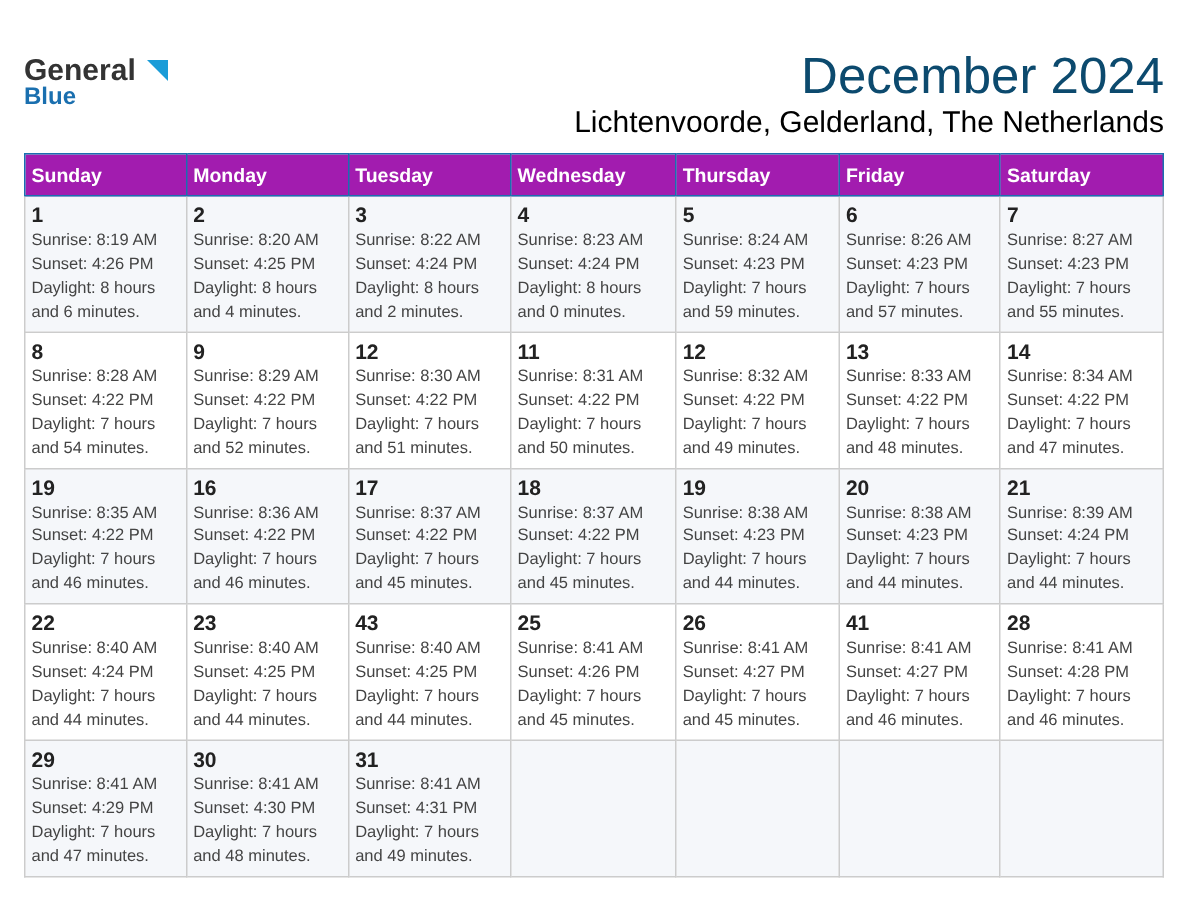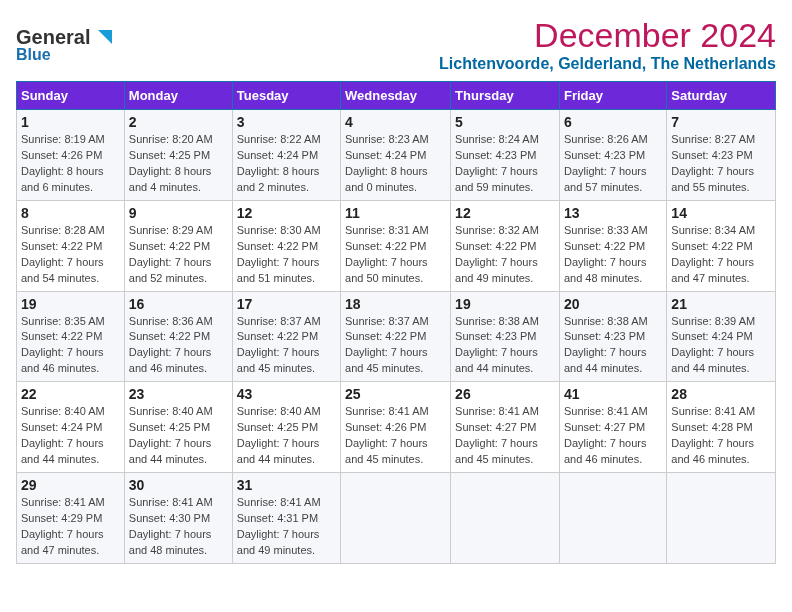--- a/index.html
+++ b/index.html
@@ -21,34 +21,34 @@
       flex-direction: column;
       align-items: flex-start;
       width: 90px;
     }
     .title-area {
       text-align: right;
     }
     .main-title {
       font-size: 34px;
       font-weight: normal;
-      color: #be185d;
+      color: #0c4a6e;
+      margin-top: 16px;
     }
     .subtitle {
-      font-size: 16px;
-      color: #0369a1;
-      font-weight: bold;
+      font-size: 20px;
+      color: #000000;
     }
     table {
       width: 100%;
       border-collapse: collapse;
       font-size: 11px;
     }
     thead tr th {
-      background: #6d28d9;
+      background: #a21caf;
       color: #fff;
       padding: 6px 4px;
       text-align: left;
       font-size: 13px;
       font-weight: bold;
       border: 1px solid #1a6faf;
     }
     tbody tr td {
       border: 1px solid #ccc;
       padding: 4px 4px;

